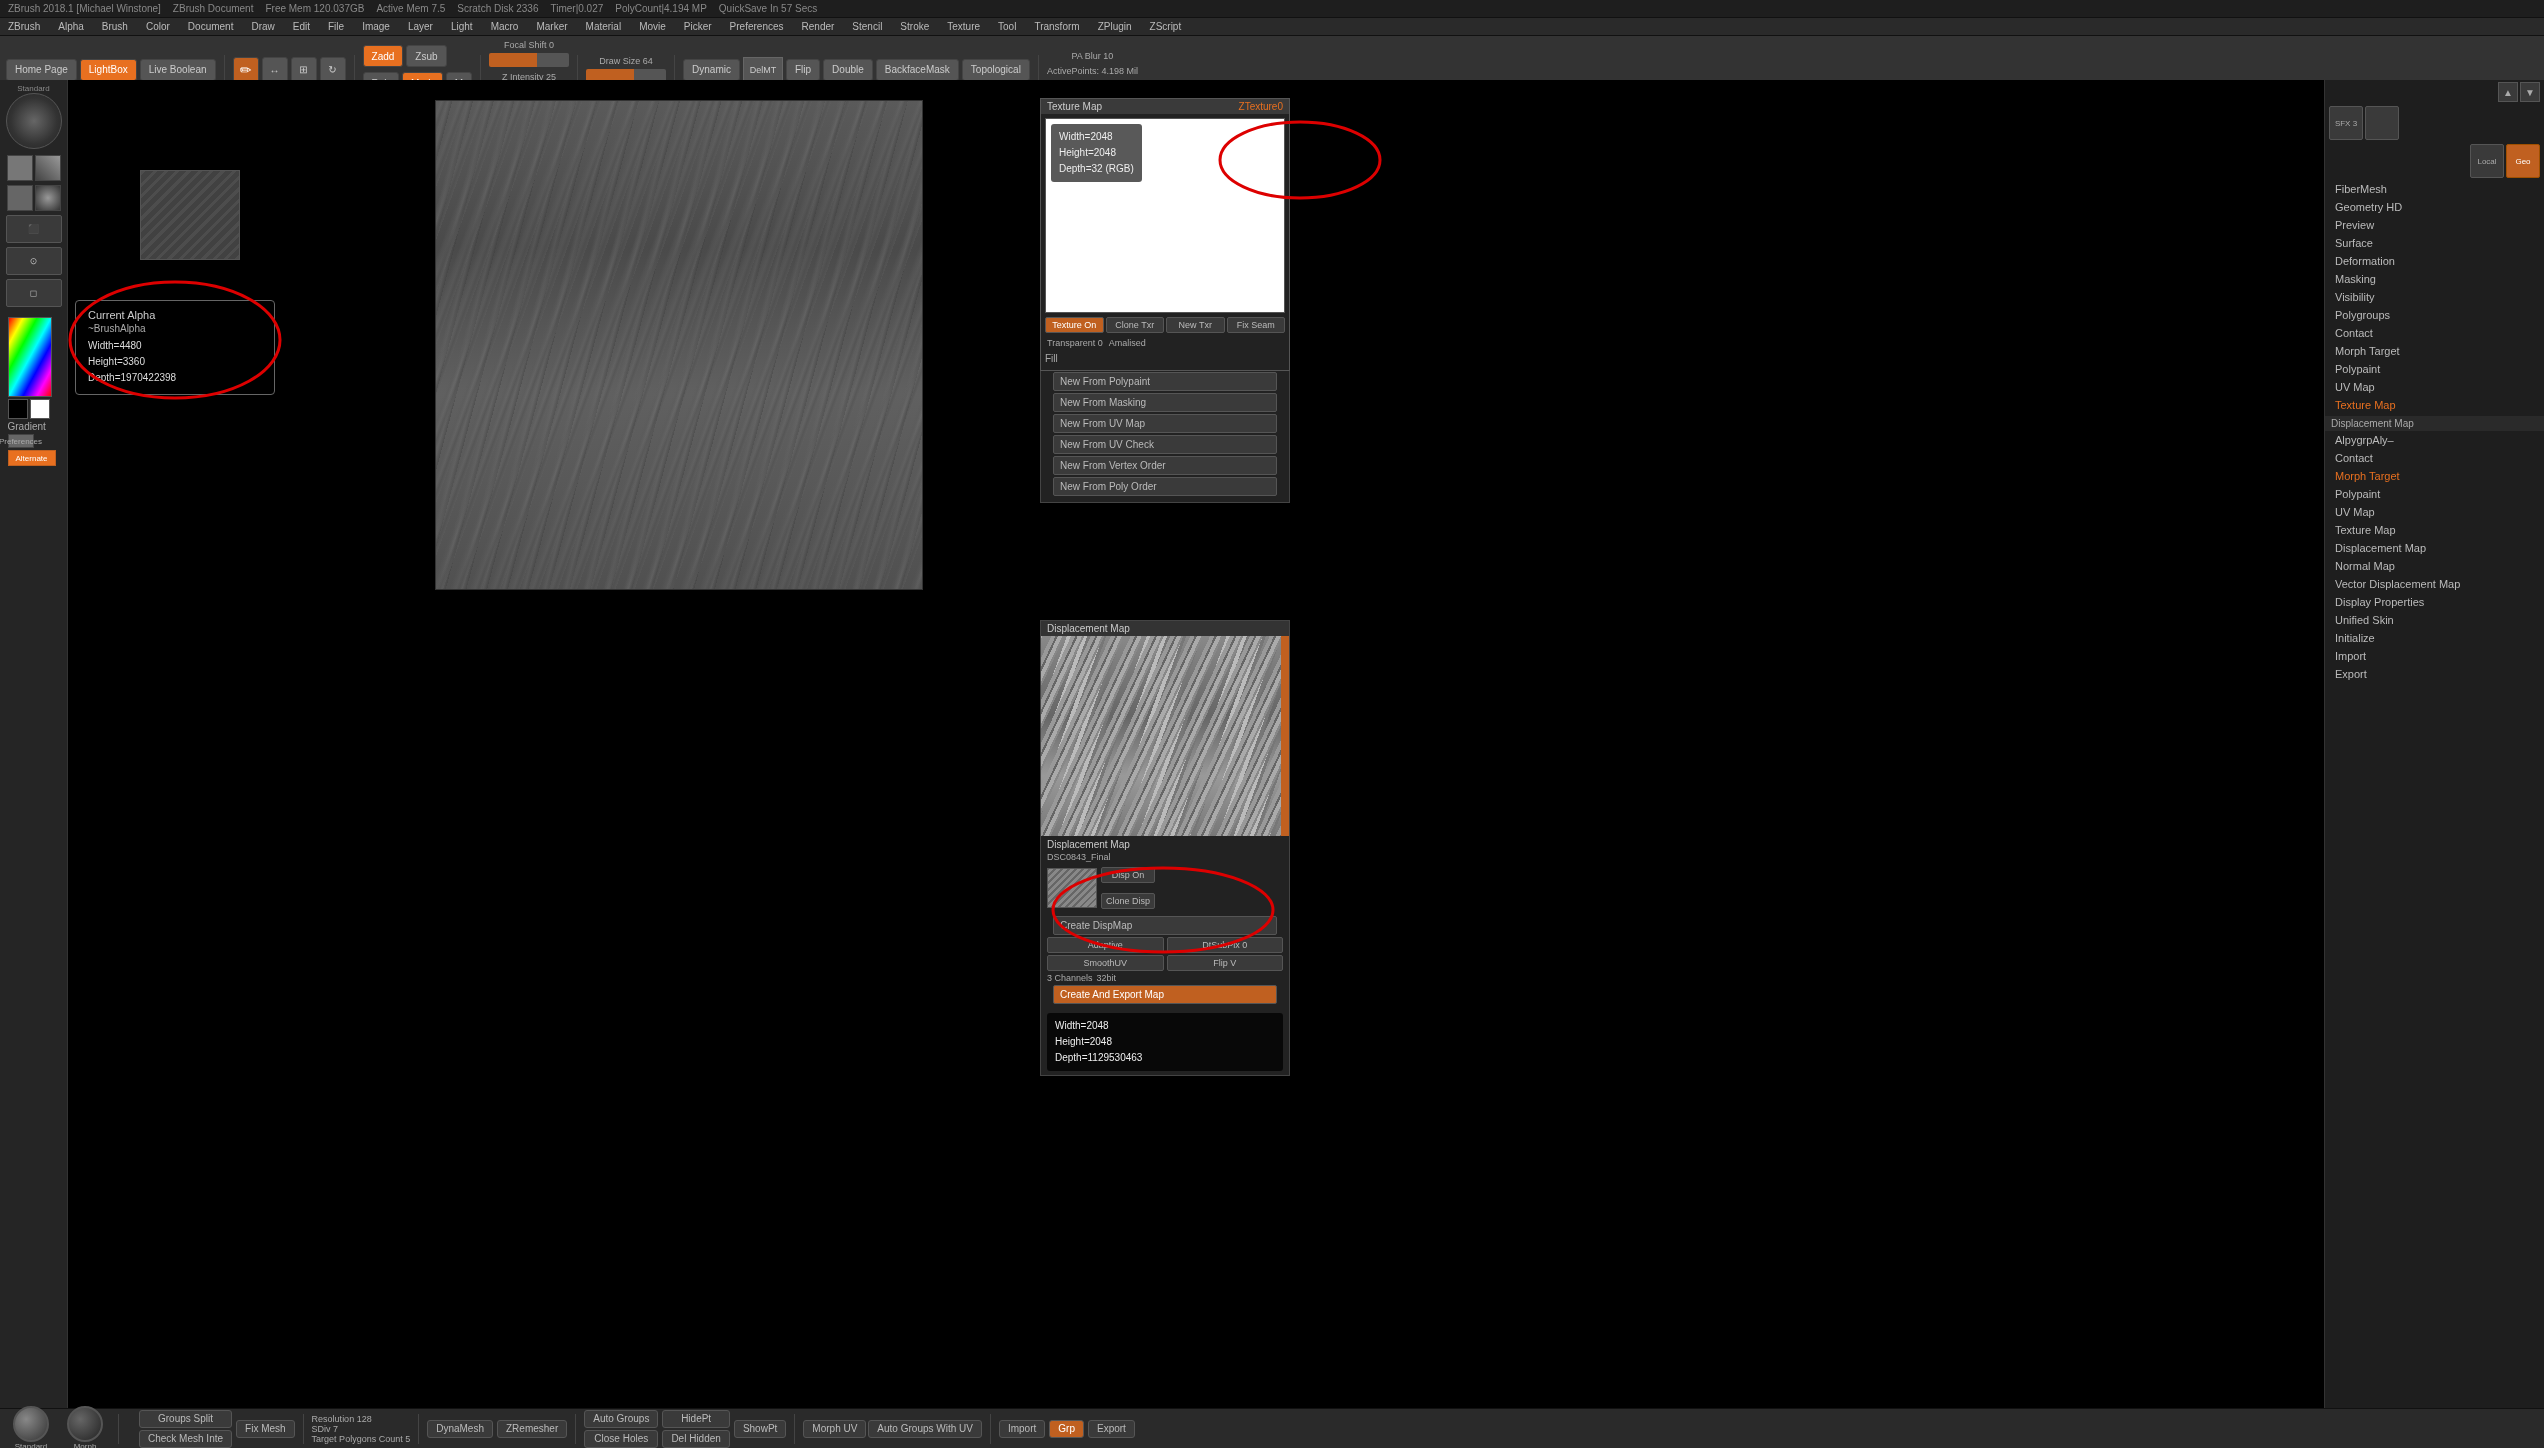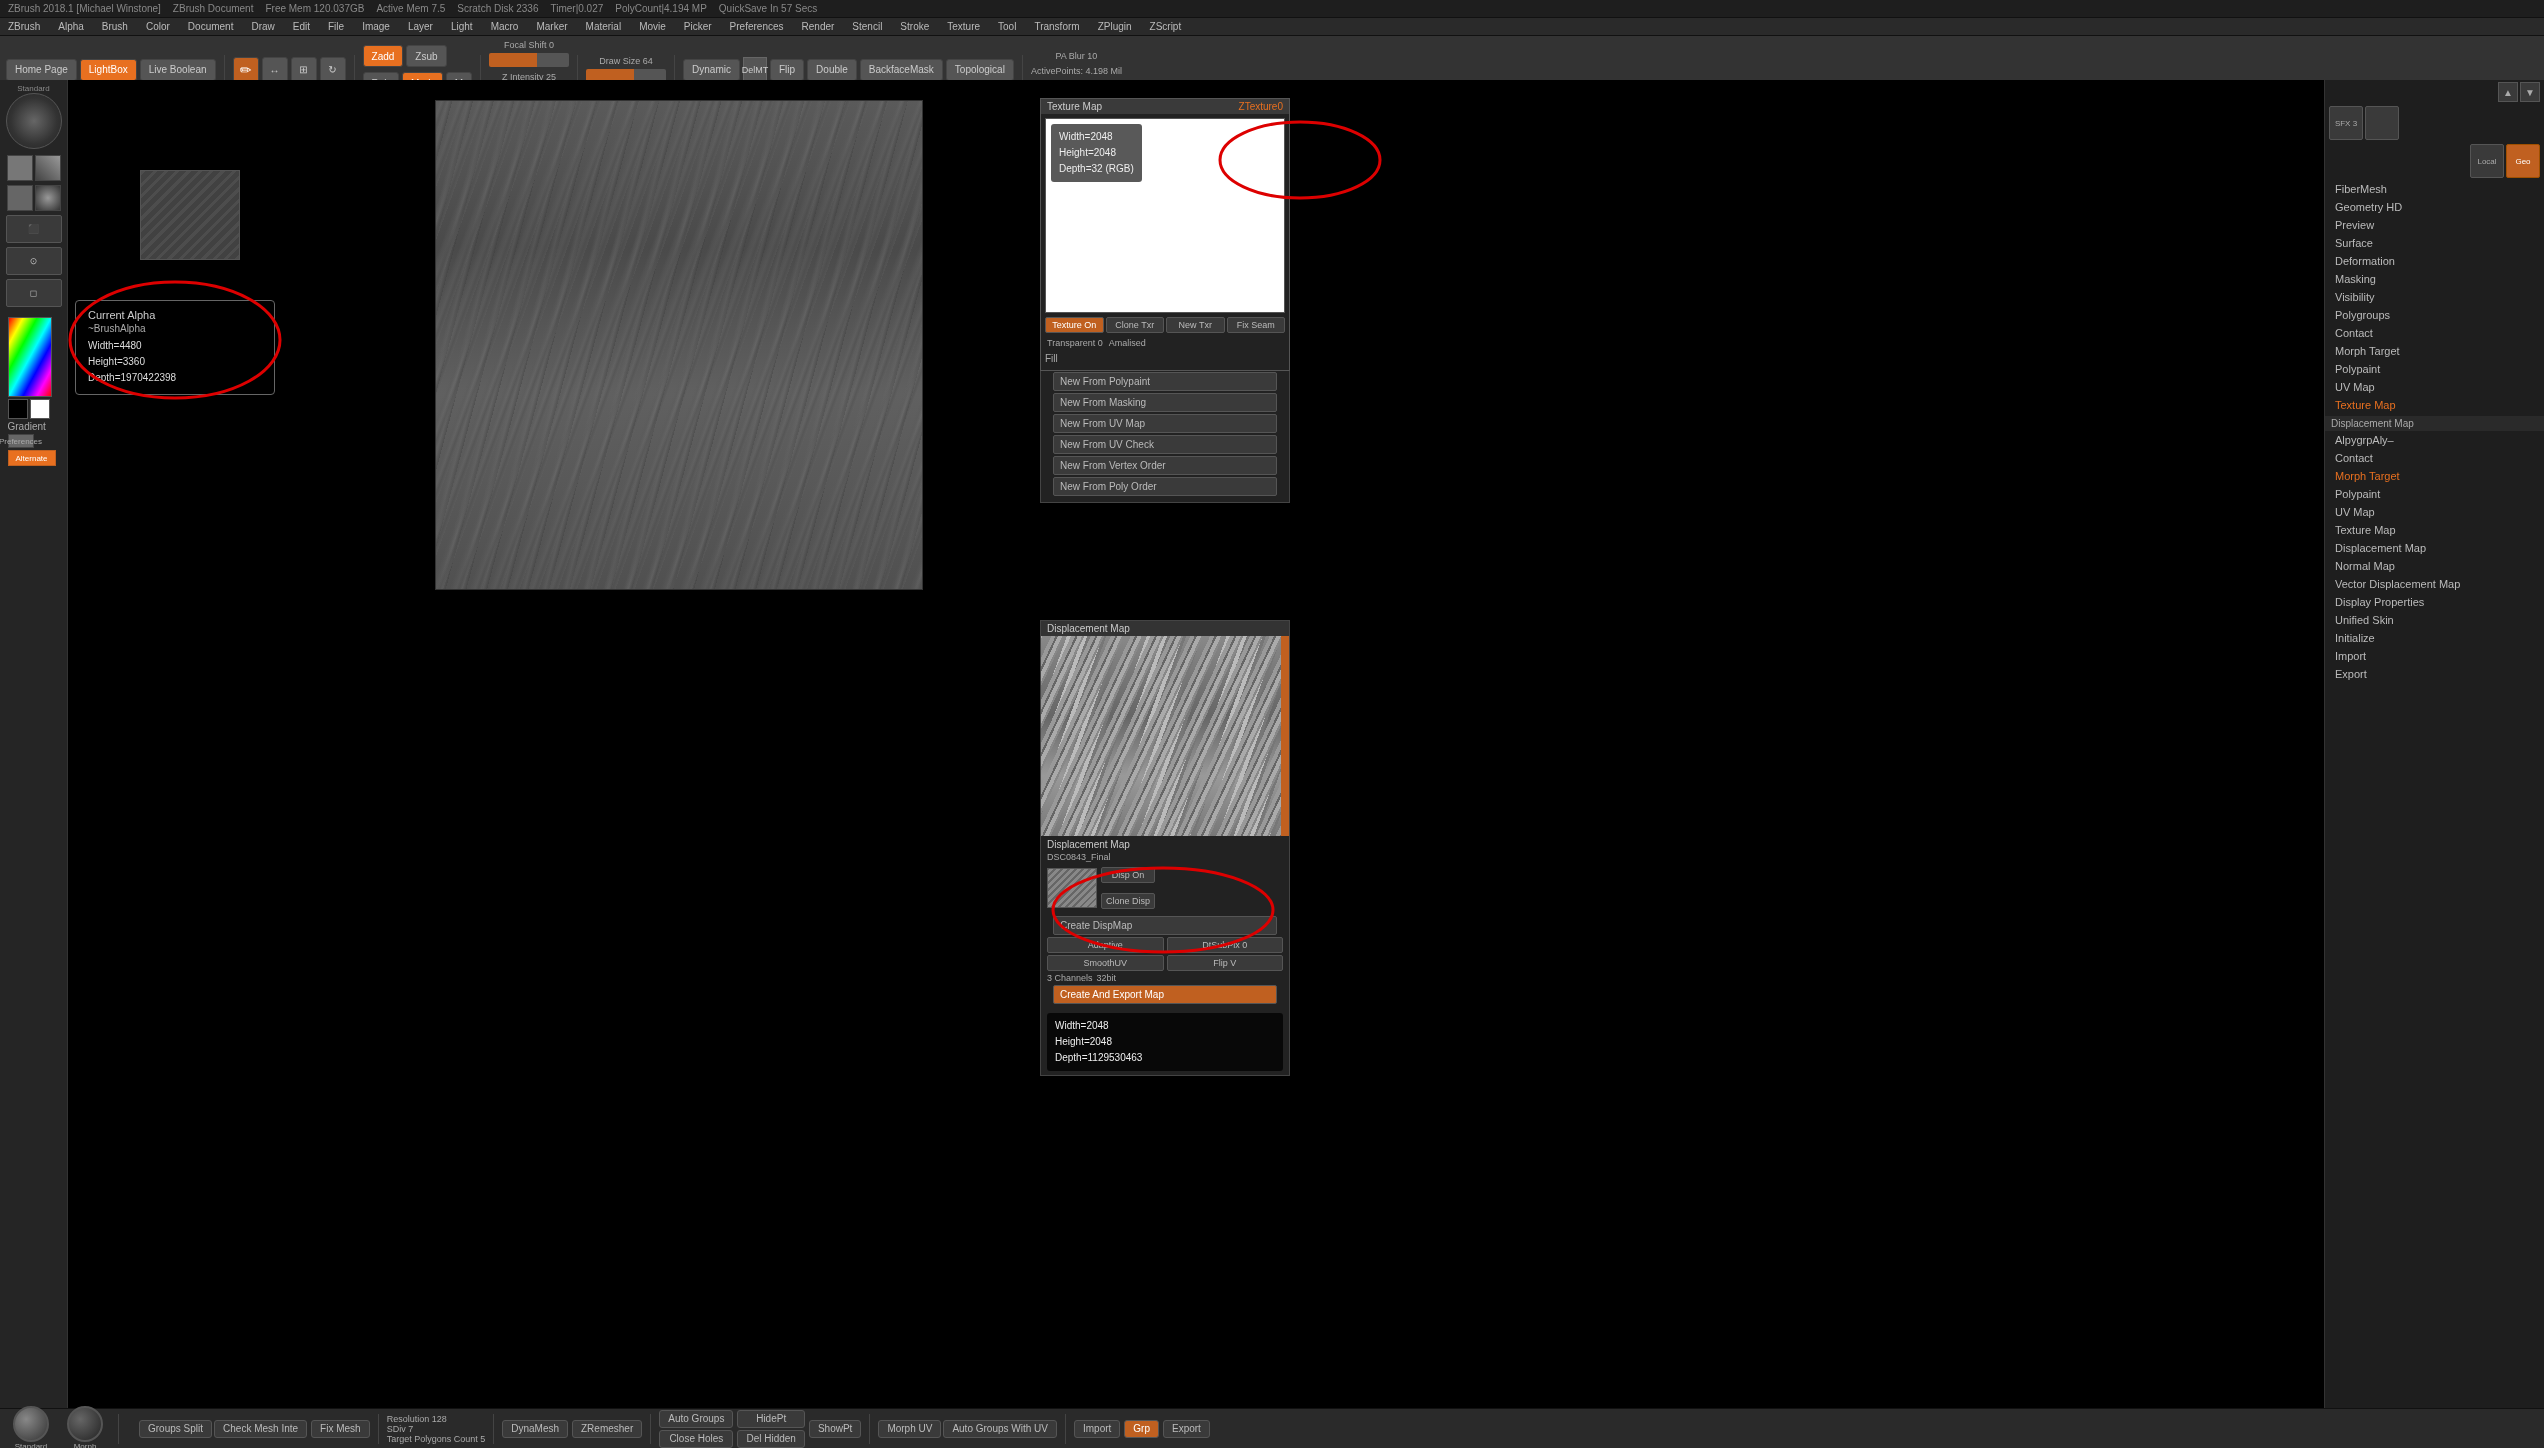--- a/index.html
+++ b/index.html
@@ -430,21 +430,21 @@
     <div style="height: 14px; background: linear-gradient(to right, #c06020 30%, #555 30%); width: 80px; border-radius: 2px;"></div>
   </div>
   <div class="divider-v"></div>
   <div class="toolbar-section" style="flex-direction: column;">
     <div style="font-size: 9px; color: #aaa;">Draw Size 64</div>
     <div class="slider-orange"></div>
   </div>
   <div class="divider-v"></div>
   <div class="toolbar-section">
     <button class="toolbar-btn">Dynamic</button>
-    <div style="width: 24px; height: 26px; background: #555; border: 1px solid #666; display: flex; align-items: center; justify-content: center; font-size: 9px;">DelMT</div>
+    <div style="width: 40px; height: 26px; background: #555; border: 1px solid #666; display: flex; align-items: center; justify-content: center; font-size: 9px;">DelMT</div>
     <button class="toolbar-btn">Flip</button>
     <button class="toolbar-btn">Double</button>
     <button class="toolbar-btn">BackfaceMask</button>
     <button class="toolbar-btn">Topological</button>
   </div>
   <div class="divider-v"></div>
   <div class="toolbar-section" style="flex-direction: column; font-size: 9px; color: #aaa;">
     <div>PA Blur 10</div>
     <div style="margin-top: 2px;">ActivePoints: 4.198 Mil</div>
     <div>TotalPoints: 4.198 Mil</div>
@@ -671,21 +671,21 @@
     <div class="morph-label">Standard</div>
   </div>
 
   <div class="bottom-morph">
     <div class="morph-icon" style="background: radial-gradient(circle at 35% 35%, #666, #222);"></div>
     <div class="morph-label">Morph</div>
   </div>
 
   <div class="divider-v"></div>
 
-  <div style="display: flex; flex-direction: row; gap: 2px; padding-left: 12px;">
+  <div style="display: flex; flex-direction: column; gap: 2px; padding-left: 12px;">
     <button class="bottom-btn">Groups Split</button>
     <button class="bottom-btn">Check Mesh Inte</button>
   </div>
   <div style="display: flex; flex-direction: column; gap: 2px;">
     <button class="bottom-btn">Fix Mesh</button>
   </div>
 
   <div class="divider-v"></div>
 
   <div style="display: flex; flex-direction: column; font-size: 9px; color: #aaa;">

